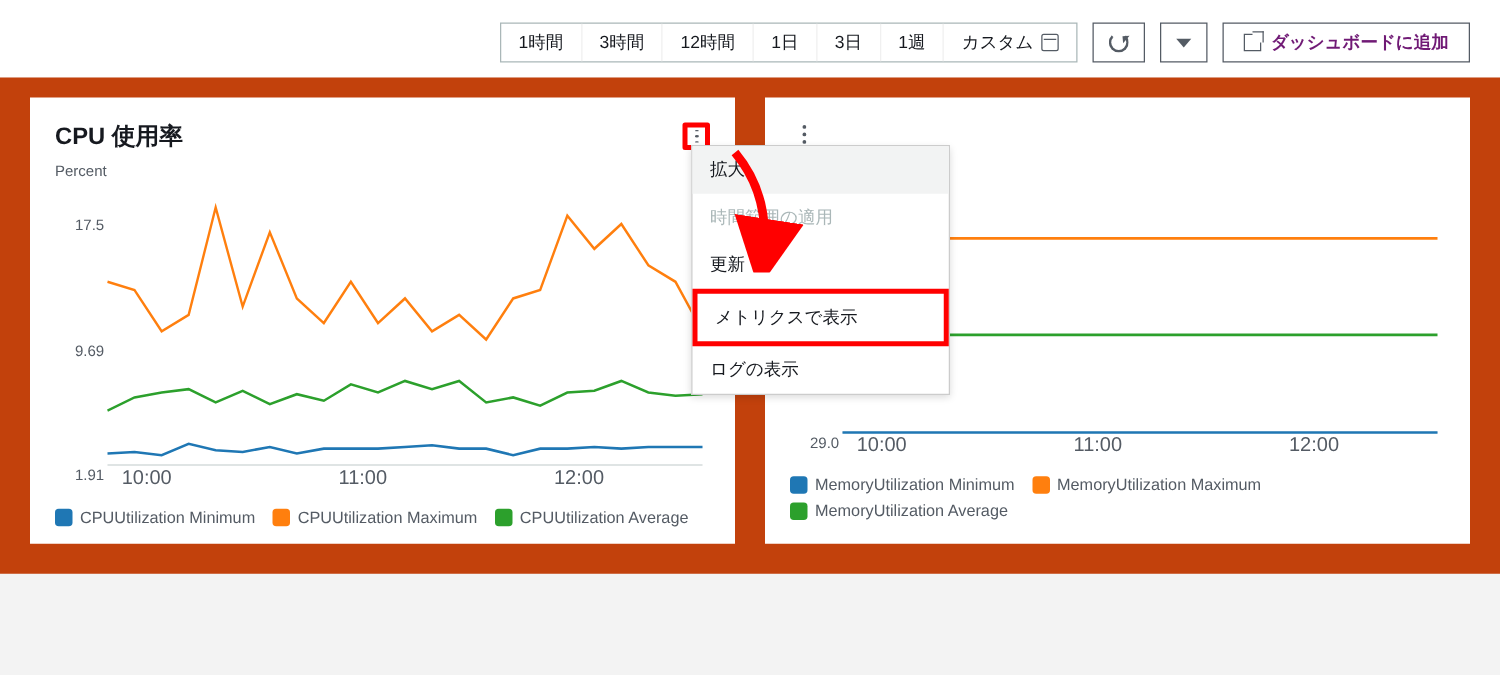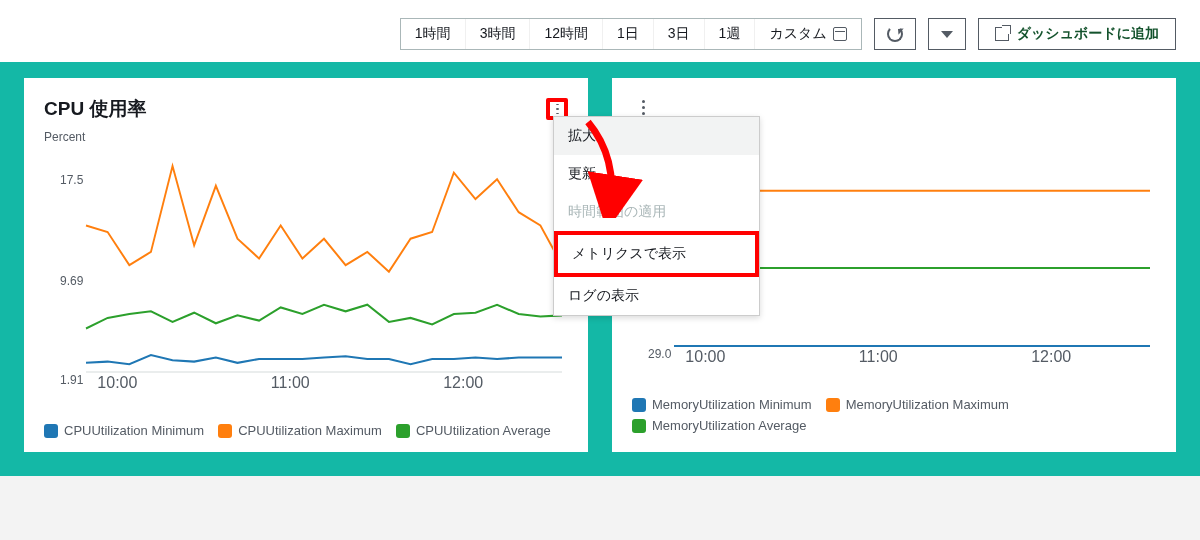--- a/index.html
+++ b/index.html
@@ -66,38 +66,38 @@
   .dashboard-btn {
     border:1px solid #545b64;
     background:#fff;
     padding:6px 16px;
     display:flex;
     align-items:center;
     gap:8px;
     cursor:pointer;
     font-size:14px;
     font-weight:700;
-    color:#14532d;
+    color:#701a75;
   }
   .refresh-icon {
     width:16px;height:16px;border:2px solid #545b64;border-radius:50%;
     border-top-color:transparent;position:relative;
   }
   .refresh-icon::after{
     content:"";position:absolute;top:-3px;right:-1px;
     border:4px solid transparent;border-right-color:#545b64;transform:rotate(40deg);
   }
   .caret-down {
     width:0;height:0;border-left:6px solid transparent;border-right:6px solid transparent;border-top:7px solid #545b64;
   }
   .panels {
     display:flex;
     gap:24px;
     padding:16px 24px 24px;
-    background:#14b8a6;
+    background:#c2410c;
   }
   .panel {
     flex:1 1 0;
     background:#fff;
     padding:18px 20px 14px;
     position:relative;
     min-width:0;
   }
   .panel-header {
     display:flex;
@@ -118,21 +118,21 @@
   .ytick {
     position:absolute; left:16px; font-size:12px; color:#545b64; transform:translateY(-50%);
   }
   .xtick {
     position:absolute; bottom:4px; font-size:16px; color:#545b64; transform:translateX(-50%);
   }
   .chart-canvas {
     position:absolute; left:42px; right:6px; top:0; bottom:24px;
   }
   .chart-canvas svg { width:100%; height:100%; overflow:visible; }
-  .legend { display:flex; flex-wrap:wrap; gap:6px 14px; margin-top:27px; }
+  .legend { display:flex; flex-wrap:wrap; gap:6px 14px; margin-top:10px; }
   .legend-item { display:flex; align-items:center; gap:6px; font-size:13px; color:#545b64; }
   .swatch { width:14px;height:14px;border-radius:3px; }
   .dropdown {
     position:absolute;
     top:38px; right:-172px;
     width:207px;
     background:#fff;
     border:1px solid #ccc;
     box-shadow:0 2px 6px rgba(0,0,0,0.15);
     z-index:50;
@@ -194,22 +194,22 @@
       <div class="panel-title">CPU 使用率</div>
       <div class="kebab kebab-highlight">
         <span></span>
           <span></span>
           <span></span>
       </div>
     </div>
 
     <div class="dropdown">
       <div class="dropdown-item highlighted">拡大</div>
+      <div class="dropdown-item disabled">時間範囲の適用</div>
       <div class="dropdown-item">更新</div>
-      <div class="dropdown-item disabled">時間範囲の適用</div>
       <div class="dropdown-item boxed">メトリクスで表示</div>
       <div class="dropdown-item">ログの表示</div>
     </div>
 
     <svg class="arrow-annot" viewBox="0 0 90 100">
       <defs>
           <marker id="ah" markerWidth="8" markerHeight="8" refX="5" refY="4" orient="auto">
             <path d="M0,0 L8,4 L0,8 z" fill="#ff0000"></path>
           </marker>
         </defs>

